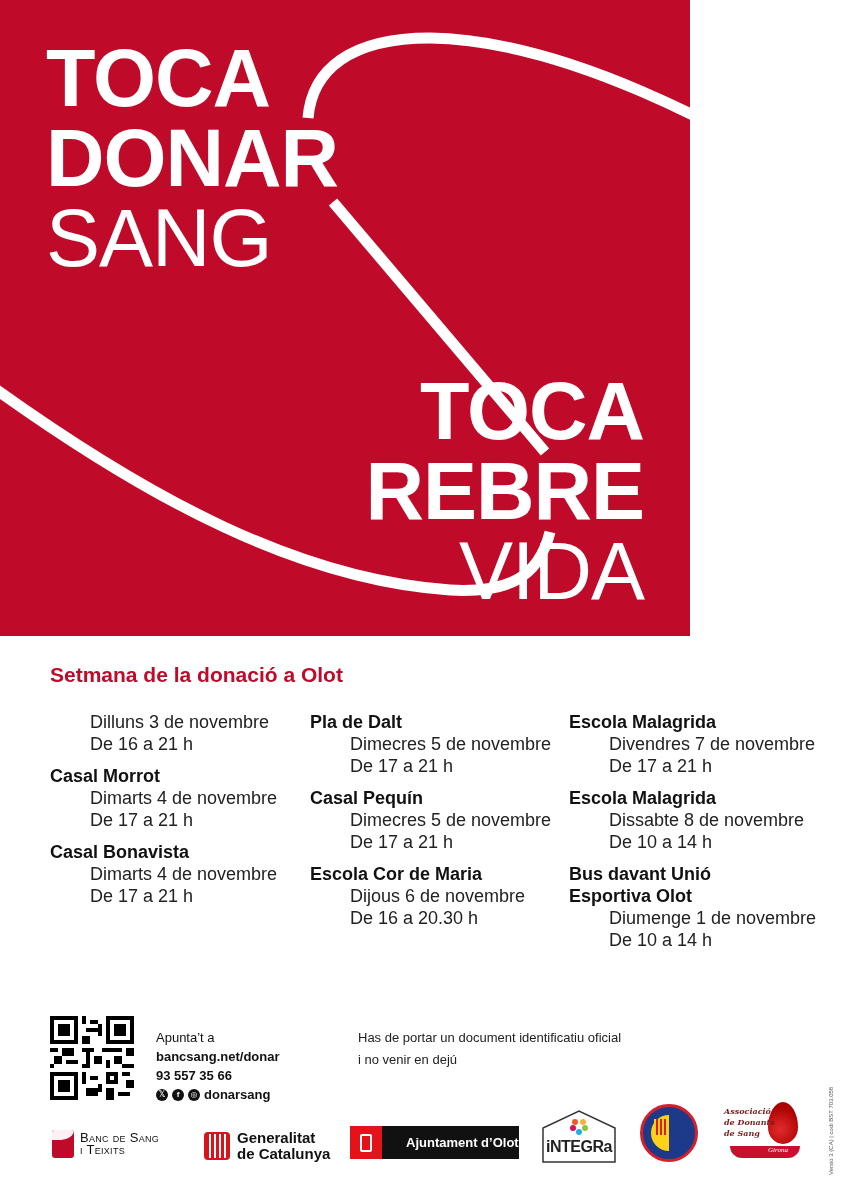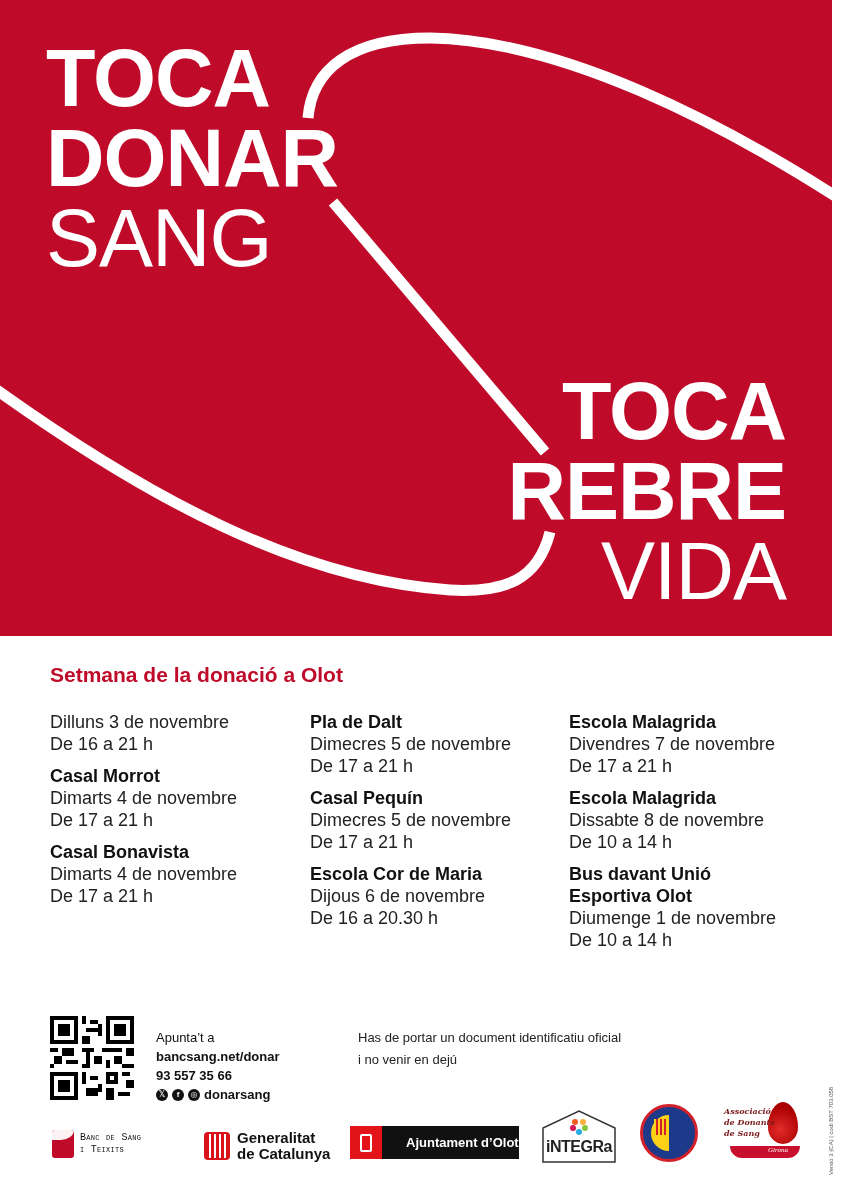--- a/index.html
+++ b/index.html
@@ -1,52 +1,52 @@
 <!DOCTYPE html>
 <html><head>
 <meta charset="utf-8">
 <style>
   * { box-sizing: border-box; margin: 0; padding: 0; }
   html, body { width: 850px; height: 1200px; background: #ffffff; overflow: hidden; }
   body { position: relative; font-family: "Liberation Sans", "DejaVu Sans", sans-serif; color: #1a1a1a; }
 
-  .hero { position: absolute; left: 0; top: 0; width: 832px; height: 636px; background: #BF0A2A; overflow: hidden; }
+  .hero { position: absolute; left: 0; top: 0; width: 690px; height: 636px; background: #BF0A2A; overflow: hidden; }
   .hero svg.curve { position: absolute; left: 0; top: 0; }
   .headline { position: absolute; color: #ffffff; line-height: 80px; letter-spacing: -1px; }
   .headline .line { display: block; font-size: 81px; }
   .headline .bold { font-weight: 700; }
   .headline .light { font-weight: 400; }
   .headline-left { left: 46px; top: 38px; }
   .headline-right { right: 46px; top: 371px; text-align: right; }
 
   .section-title { position: absolute; left: 50px; top: 663px; font-size: 21px; font-weight: 700; color: #BF0A2A; }
 
   .schedule { position: absolute; left: 50px; top: 711px; width: 770px; display: flex; }
   .col { position: absolute; top: 0; width: 260px; }
   .col-0 { left: 0; } .col-1 { left: 260px; } .col-2 { left: 519px; }
   .entry { margin-bottom: 10px; }
   .entry .venue { font-size: 18px; font-weight: 700; line-height: 22px; color: #111; }
-  .entry .day, .entry .time { font-size: 18px; font-weight: 400; line-height: 22px; color: #222; }
+  .entry .day, .entry .time { font-size: 18px; font-weight: 400; line-height: 22px; color: #222; margin-left: 40px; }
 
   .qr { position: absolute; left: 50px; top: 1016px; width: 84px; height: 84px; }
   .contact { position: absolute; left: 156px; top: 1028px; font-size: 13px; line-height: 19px; color: #111; }
   .contact .b { font-weight: 700; }
   .social-row { display: flex; align-items: center; gap: 4px; }
   .soc-icon { width: 12px; height: 12px; border-radius: 50%; background: #111; color: #fff; font-size: 8px; font-weight: 700; display: inline-flex; align-items: center; justify-content: center; }
 
   .notice { position: absolute; left: 358px; top: 1027px; font-size: 13px; line-height: 22px; color: #222; }
 
   .version { position: absolute; left: 828px; top: 1175px; transform-origin: left top; transform: rotate(-90deg); font-size: 6px; color: #555; white-space: nowrap; }
 
   .logos { position: absolute; left: 0; top: 1100px; width: 850px; height: 80px; }
   .logo { position: absolute; }
   .bst { left: 52px; top: 30px; display: flex; align-items: center; gap: 6px; }
   .bst-mark { width: 22px; height: 28px; background: #BF0A2A; border-radius: 3px; position: relative; overflow: hidden; }
   .bst-mark::after { content: ""; position: absolute; left: 0; top: 0; width: 22px; height: 10px; background: #fff; border-radius: 0 0 60% 0 / 0 0 100% 0; opacity: 0.95; }
-  .bst-text { font-family: Liberation Mono, monospace; font-size: 10px; line-height: 12px; color: #111; font-variant: small-caps; letter-spacing: 0.3px; }
+  .bst-text { font-family: Liberation Sans, sans-serif; font-size: 13px; line-height: 12px; color: #111; font-variant: small-caps; letter-spacing: 0.3px; }
 
   .gen { left: 188px; top: 30px; display: flex; align-items: center; gap: 7px; padding-left: 16px; }
   .gen-mark { width: 26px; height: 28px; background: repeating-linear-gradient(90deg, #DA121A 0 3px, #fff 3px 5px); border: 2px solid #DA121A; border-radius: 4px; }
   .gen-text { font-size: 15px; font-weight: 700; line-height: 16px; color: #111; }
 
   .olot { left: 350px; top: 26px; width: 169px; height: 33px; display: flex; }
   .olot-mark { width: 32px; height: 33px; background: #E2141A; display: flex; align-items: center; justify-content: center; }
   .olot-mark span { width: 12px; height: 18px; border: 2px solid #fff; border-radius: 2px; }
   .olot-text { flex: 1; background: #111; color: #fff; font-size: 13px; font-weight: 700; display: flex; align-items: center; padding-left: 24px; }
 

